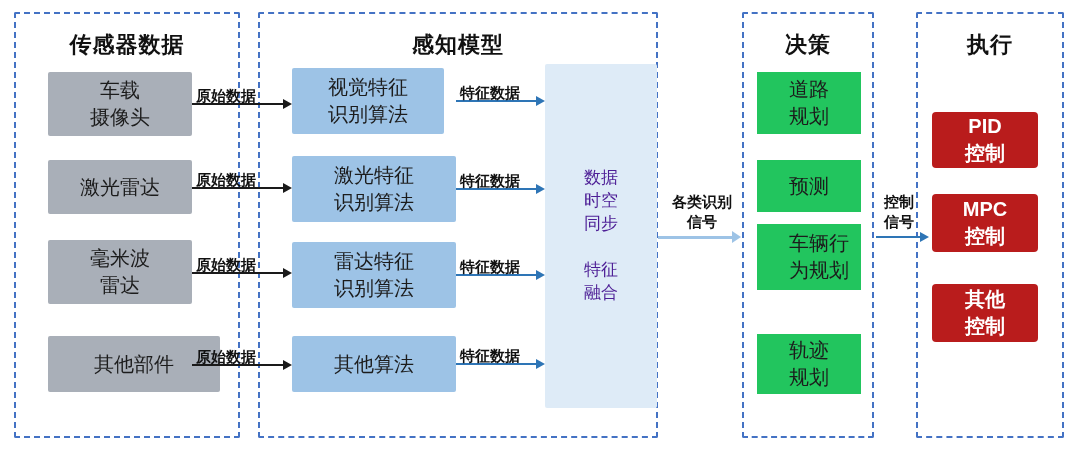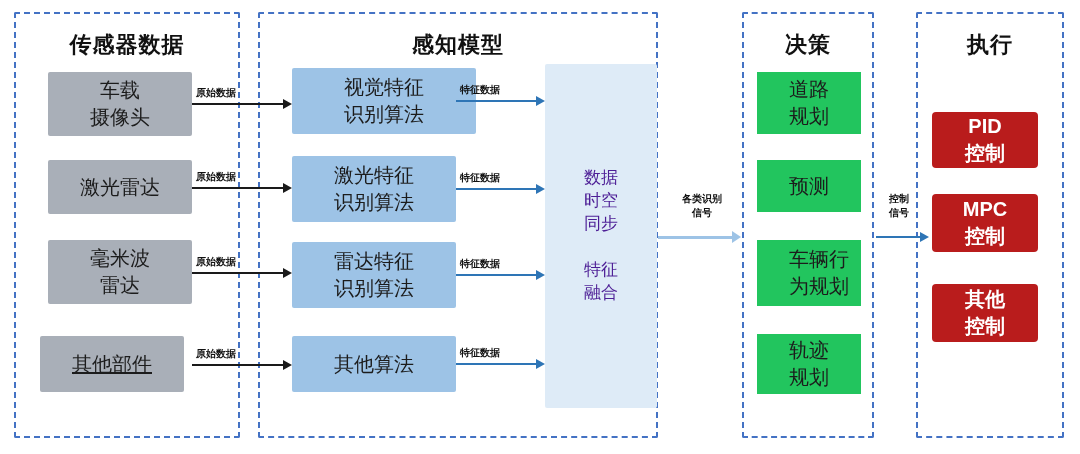--- a/index.html
+++ b/index.html
@@ -34,21 +34,21 @@
   .arrow::after {
     content:""; position:absolute; right:-9px; top:-4px;
     border-top:5px solid transparent; border-bottom:5px solid transparent;
     border-left:9px solid currentColor;
   }
   .arrow-black { color:#1a1a1a; }
   .arrow-blue  { color:#2E75B6; }
   .arrow-light { color:#9DC3E6; height:3px; }
   .arrow-light::after { top:-5px; border-top-width:6px; border-bottom-width:6px; }
   .flow-label {
-    position:absolute; font-size:10px; font-weight:bold; color:#111;
+    position:absolute; font-size:15px; font-weight:bold; color:#111;
     white-space:pre-line; text-align:center; line-height:1.35;
   }
 </style>
 </head>
 <body>
 
 <div class="canvas">
 
   <div class="section" style="left:14px; top:12px; width:226px; height:426px;">
     <div class="section-title">传感器数据</div>
@@ -70,25 +70,25 @@
     <span class="ml">车载
 摄像头</span>
   </div>
   <div class="node sensor" style="left:48px; top:160px; width:144px; height:54px;">
     <span class="ml">激光雷达</span>
   </div>
   <div class="node sensor" style="left:48px; top:240px; width:144px; height:64px;">
     <span class="ml">毫米波
 雷达</span>
   </div>
-  <div class="node sensor" style="left:40px; top:336px; width:144px; height:56px;text-decoration:underline;">
+  <div class="node sensor" style="left:48px; top:336px; width:172px; height:56px;">
     <span class="ml">其他部件</span>
   </div>
 
-  <div class="node algo" style="left:292px; top:68px; width:184px; height:66px;">
+  <div class="node algo" style="left:292px; top:68px; width:152px; height:66px;">
     <span class="ml">视觉特征
 识别算法</span>
   </div>
   <div class="node algo" style="left:292px; top:156px; width:164px; height:66px;">
     <span class="ml">激光特征
 识别算法</span>
   </div>
   <div class="node algo" style="left:292px; top:242px; width:164px; height:66px;">
     <span class="ml">雷达特征
 识别算法</span>
@@ -106,21 +106,21 @@
 融合</span>
   </div>
 
   <div class="node decision" style="left:757px; top:72px; width:104px; height:62px;">
     <span class="ml">道路
 规划</span>
   </div>
   <div class="node decision" style="left:757px; top:160px; width:104px; height:52px;">
     <span class="ml">预测</span>
   </div>
-  <div class="node decision" style="left:757px; top:240px; width:104px; height:66px;padding-left:20px;">
+  <div class="node decision" style="left:757px; top:224px; width:104px; height:66px;padding-left:20px;">
     <span class="ml">车辆行
 为规划</span>
   </div>
   <div class="node decision" style="left:757px; top:334px; width:104px; height:60px;">
     <span class="ml">轨迹
 规划</span>
   </div>
 
   <div class="node exec" style="left:932px; top:112px; width:106px; height:56px;">
     <span class="ml">PID

